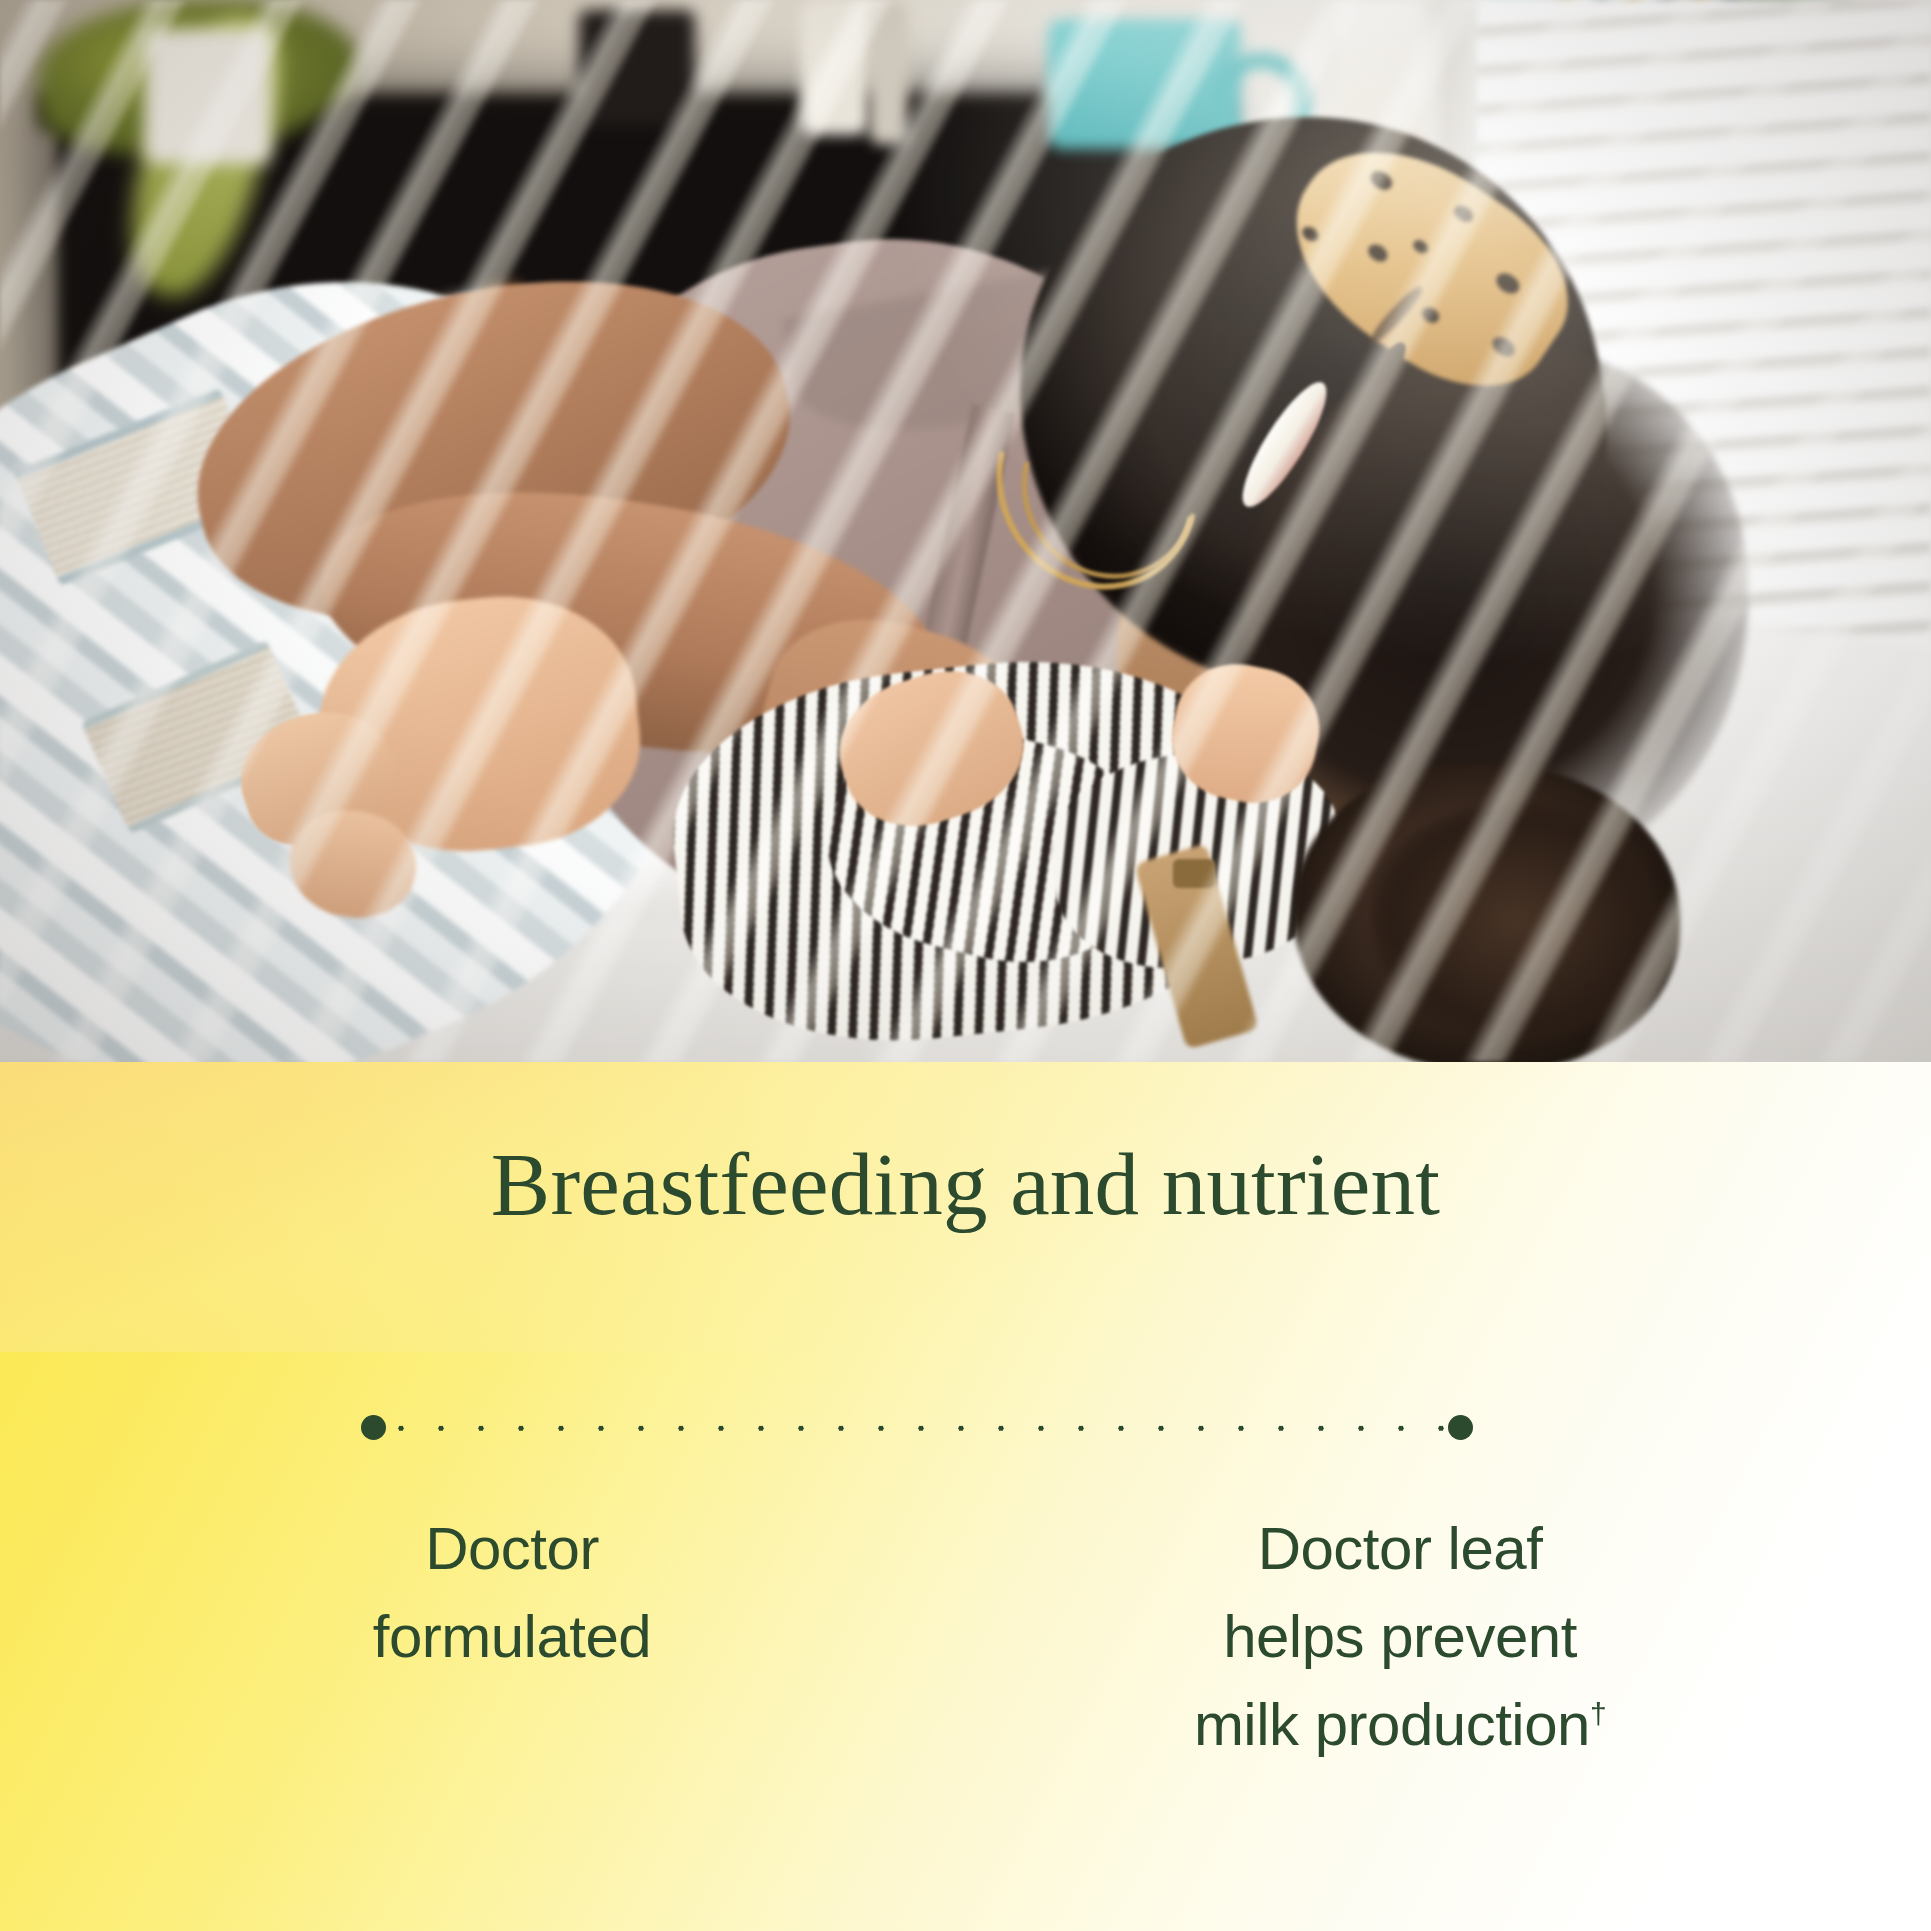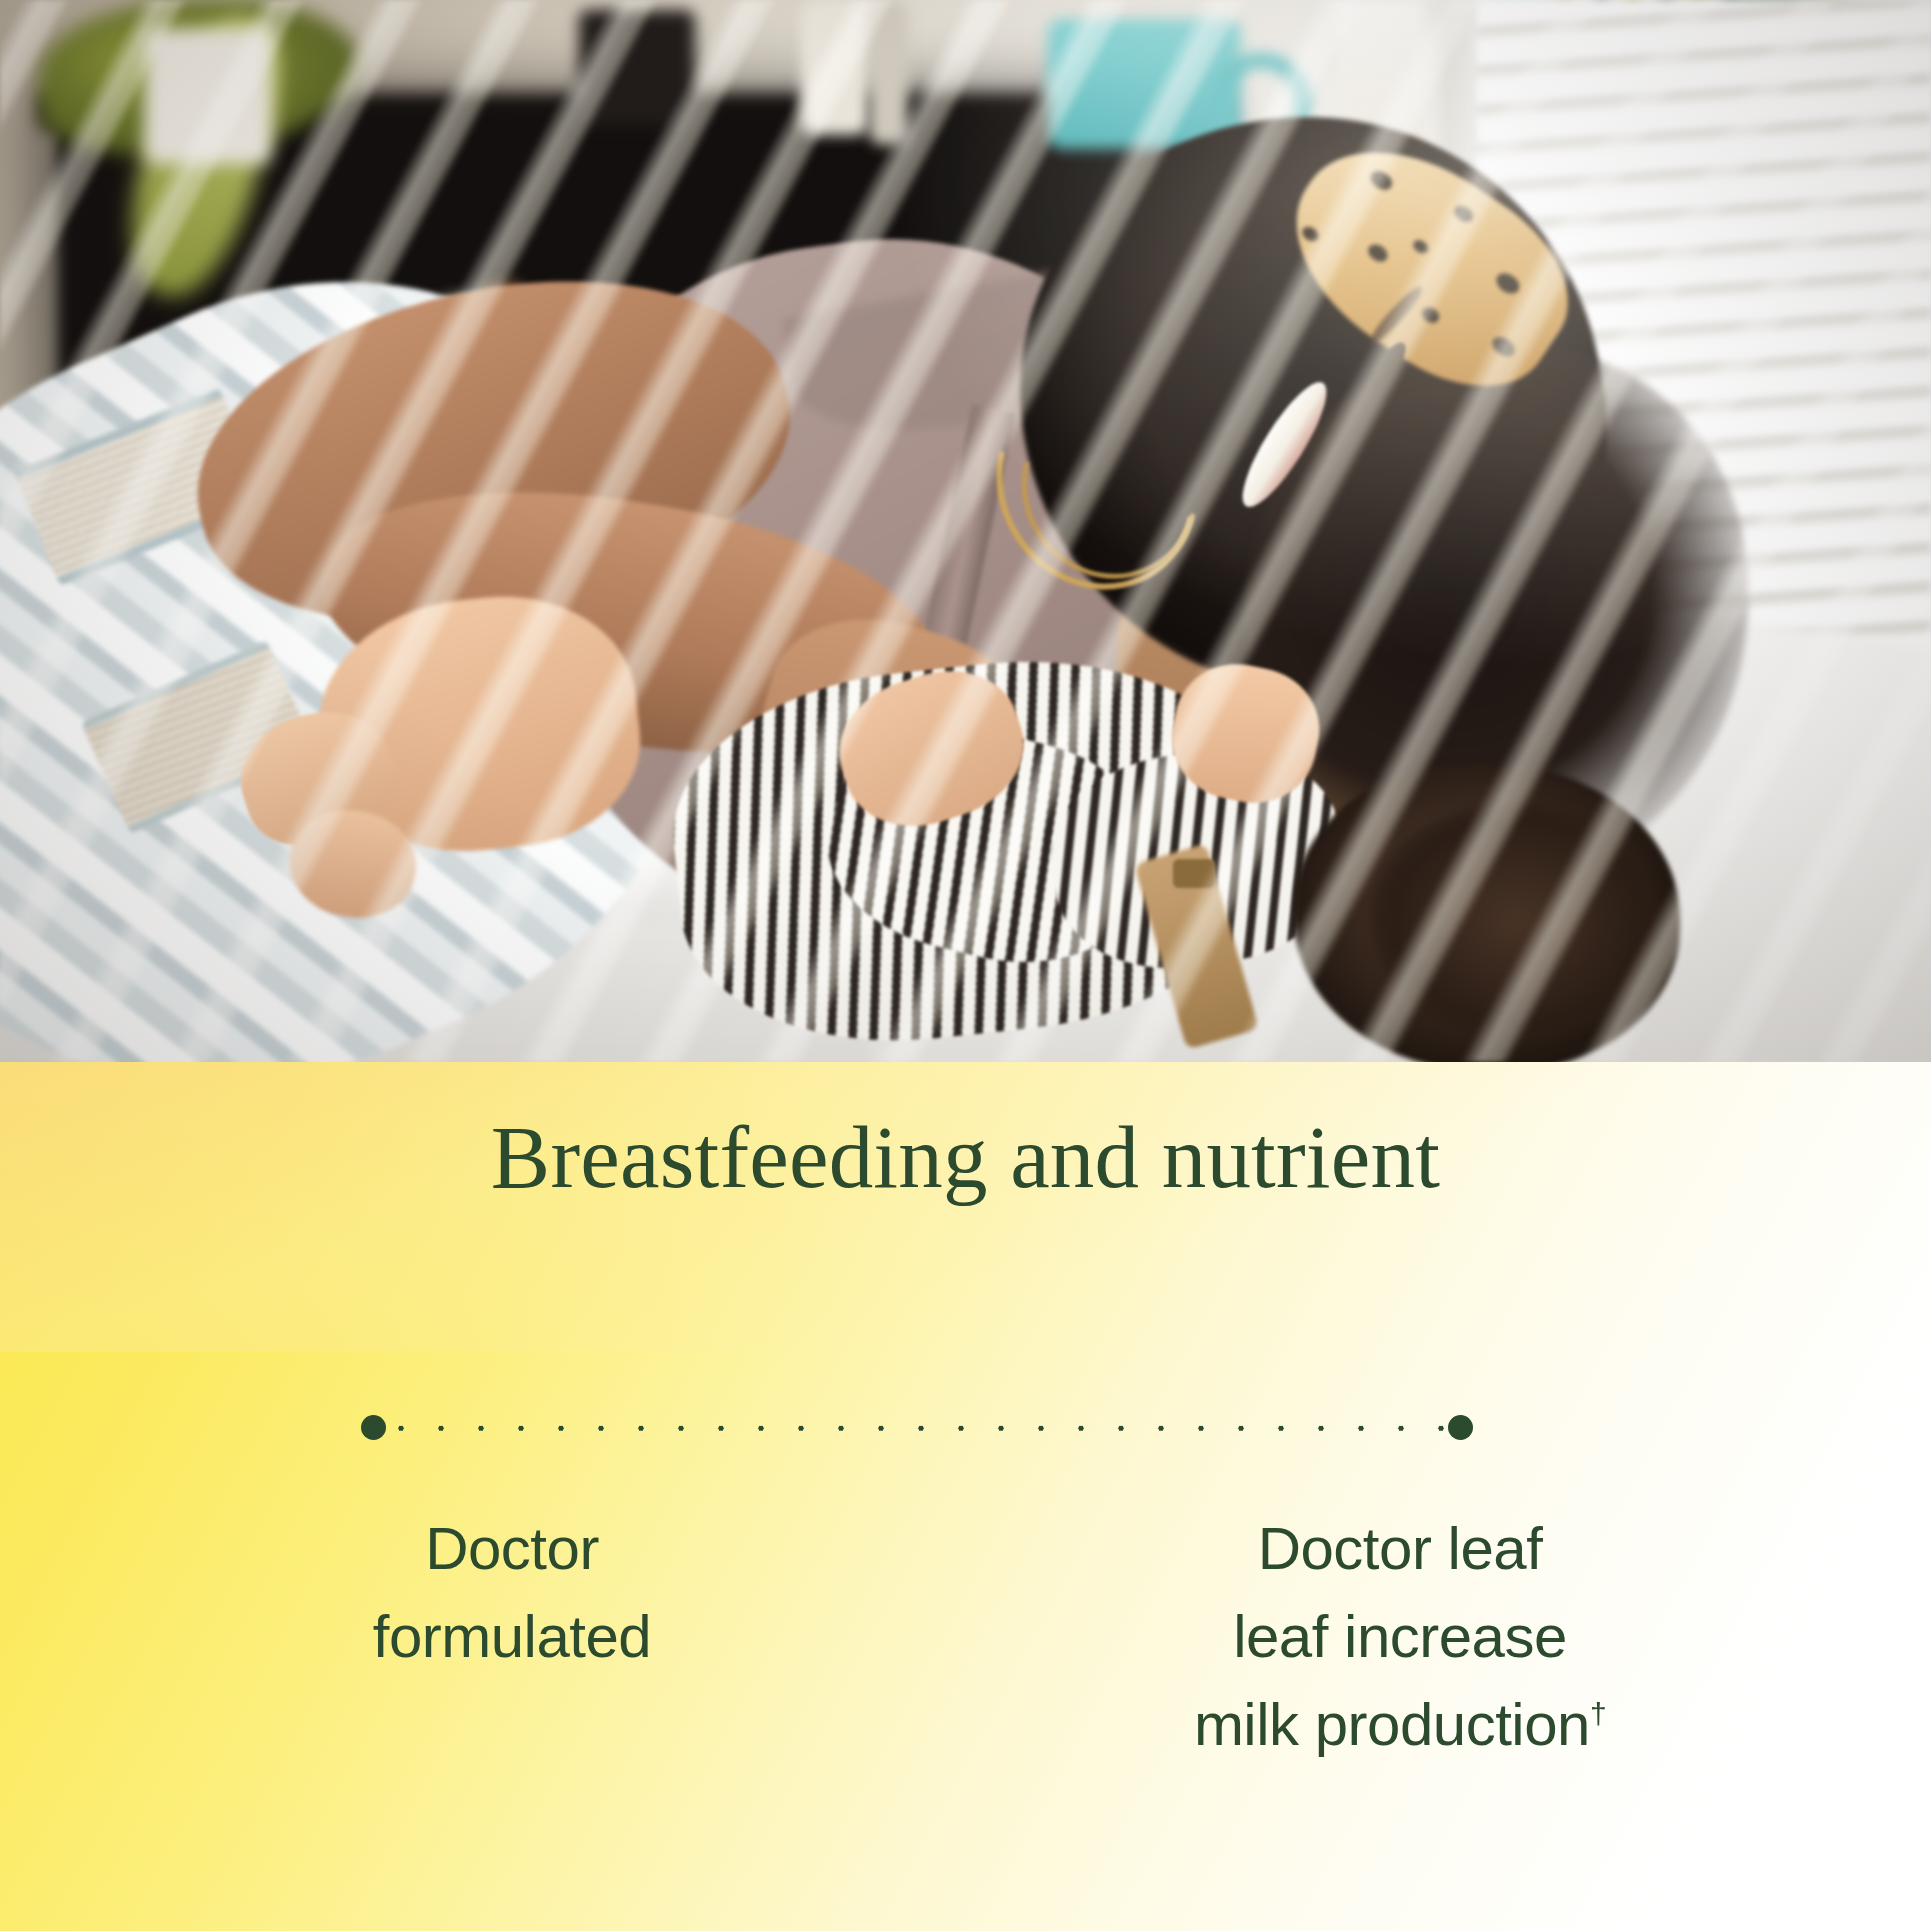--- a/index.html
+++ b/index.html
@@ -226,21 +226,21 @@
       #fcef7d 26%,
       #fdf4a6 40%,
       #fdf8cd 54%,
       #fefbe6 66%,
       #fefdf4 76%,
       #ffffff 88%,
       #ffffff 100%);}
   .panel-warm{position:absolute;left:0;top:1062px;width:1931px;height:290px;
     background:linear-gradient(160deg,rgba(250,212,160,.55) 0%,rgba(253,234,190,.30) 30%,rgba(255,255,255,0) 62%);}
 
-  .headline{position:absolute;left:0;top:1112px;width:1931px;text-align:center;
+  .headline{position:absolute;left:0;top:1139px;width:1931px;text-align:center;
     color:#2b4a2e;font-family:"Liberation Serif","DejaVu Serif",serif;}
   .hl-1{display:block;font-size:89px;line-height:1.02;letter-spacing:0.2px;font-weight:400;}
   .hl-2{display:block;font-size:89px;line-height:1.06;font-style:italic;font-weight:700;
     letter-spacing:-0.5px;margin-top:3.9px;}
   .dag{font-size:.45em;vertical-align:super;font-style:normal;font-weight:400;}
 
   .divider{position:absolute;left:362px;top:1415px;width:1110px;height:25px;}
   .div-line{position:absolute;left:19.3px;top:7.7px;width:1072px;height:10.6px;
     background:radial-gradient(circle closest-side,#2b4a2e 0 48%,rgba(0,0,0,0) 52%) repeat-x;
     background-size:40px 10.6px;}
@@ -357,20 +357,20 @@
     <div class="div-cap r"></div>
   </div>
 
   <div class="features">
     <div class="feat feat-left">
       <span class="ln">Doctor</span>
       <span class="ln">formulated</span>
     </div>
     <div class="feat feat-right">
       <span class="ln">Doctor leaf</span>
-      <span class="ln">leaf increase</span>
+      <span class="ln">helps prevent</span>
       <span class="ln"><span>milk production</span><span class="dag">†</span></span>
     </div>
   </div>
 
 
 </div>
 
 
 </body></html>

